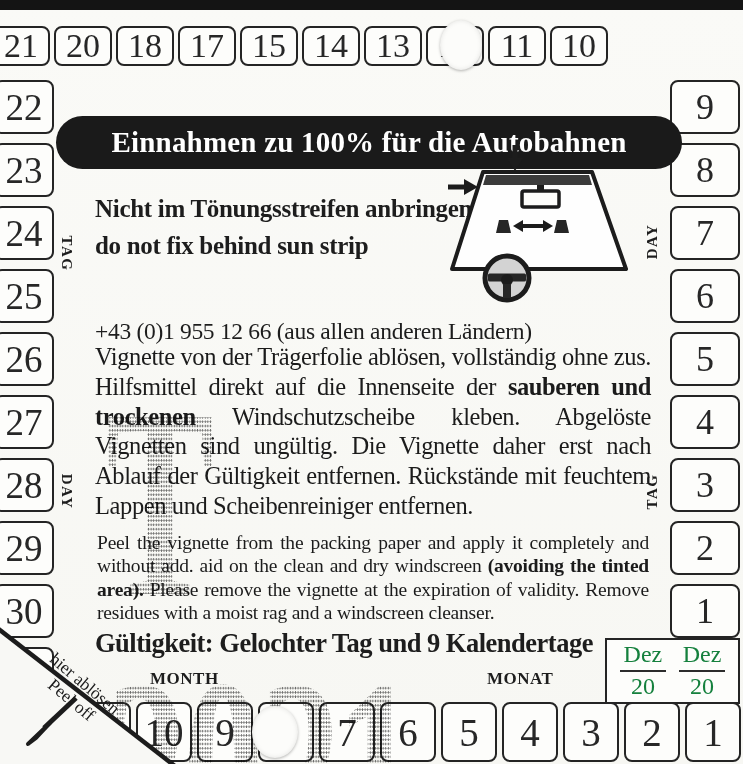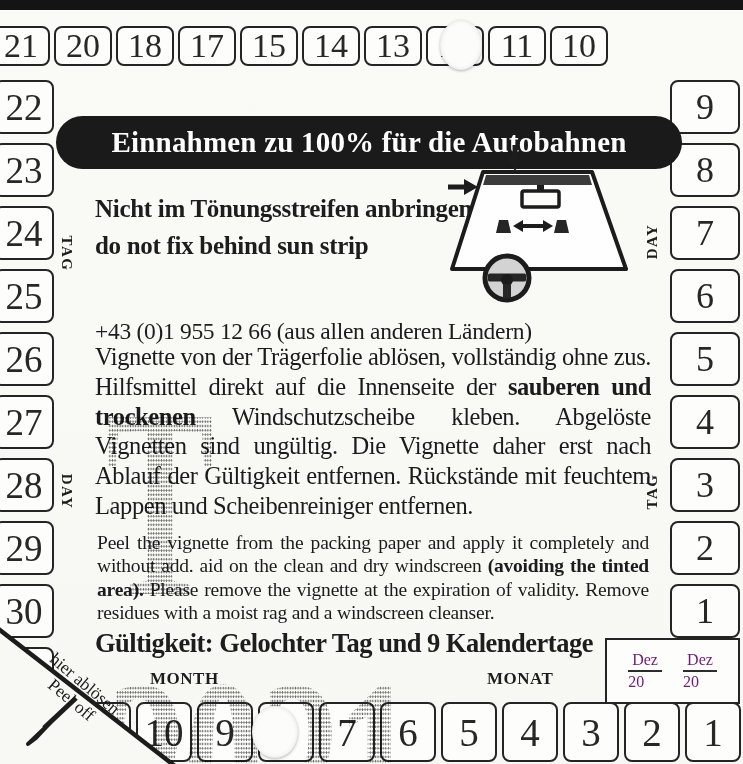--- a/index.html
+++ b/index.html
@@ -44,21 +44,21 @@
     text-align:justify;letter-spacing:-.4px;color:#1b1b1b;}
   .para-en{left:97px;top:531px;width:552px;font-size:19.5px;line-height:23.3px;
     text-align:justify;letter-spacing:-.2px;color:#1b1b1b;}
   .validity{left:95px;top:628px;font-weight:bold;font-size:26.5px;letter-spacing:-.5px;}
   .monthlbl{font-weight:bold;font-size:17px;letter-spacing:.5px;top:669px;}
   b{font-weight:bold;}
   
   .dezbox{position:absolute;left:605px;top:638px;width:135px;height:66px;
     border:2.5px solid #242424;background:#fdfdfb;box-sizing:border-box;
     display:flex;align-items:center;justify-content:space-evenly;z-index:1;}
-  .dez{ text-align:left;font-size:16px;color:#701a75;line-height:1.15;}
+  .dez{ text-align:center;font-size:24px;color:#15803d;line-height:1.15;}
   .dez .mon{display:inline-block;border-bottom:2px solid #2c2c2c;padding:0 4px 1px;}
   .dez .yr{padding-top:1px;}
   
   .watermark{
     position:absolute;left:106px;top:368px;z-index:4;pointer-events:none;
     font-size:270px;font-weight:bold;line-height:1;letter-spacing:-7px;word-spacing:-40px;
     transform:scale(.6,1);transform-origin:0 0;
     color:transparent;
     background-image:radial-gradient(circle,#6e6e6e 1.35px,rgba(0,0,0,0) 1.55px);
     background-size:4.3px 4.3px;

